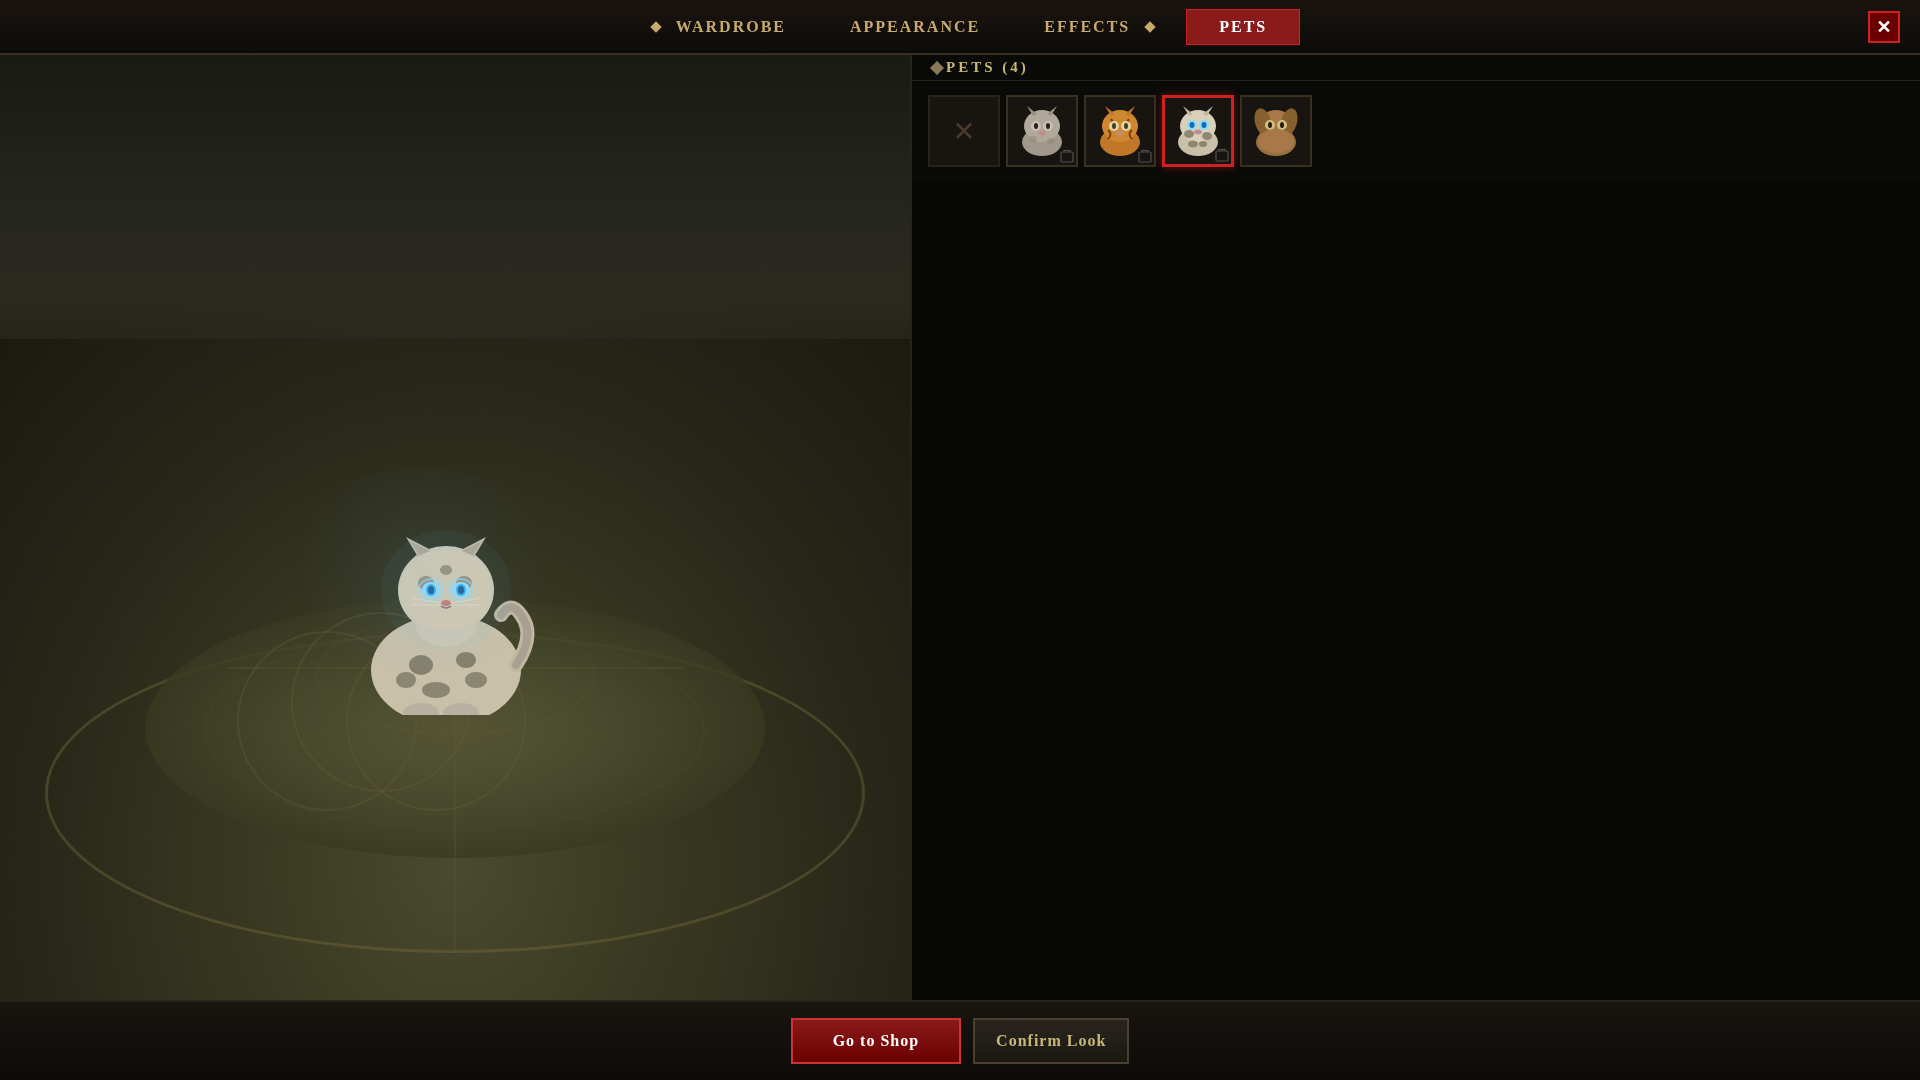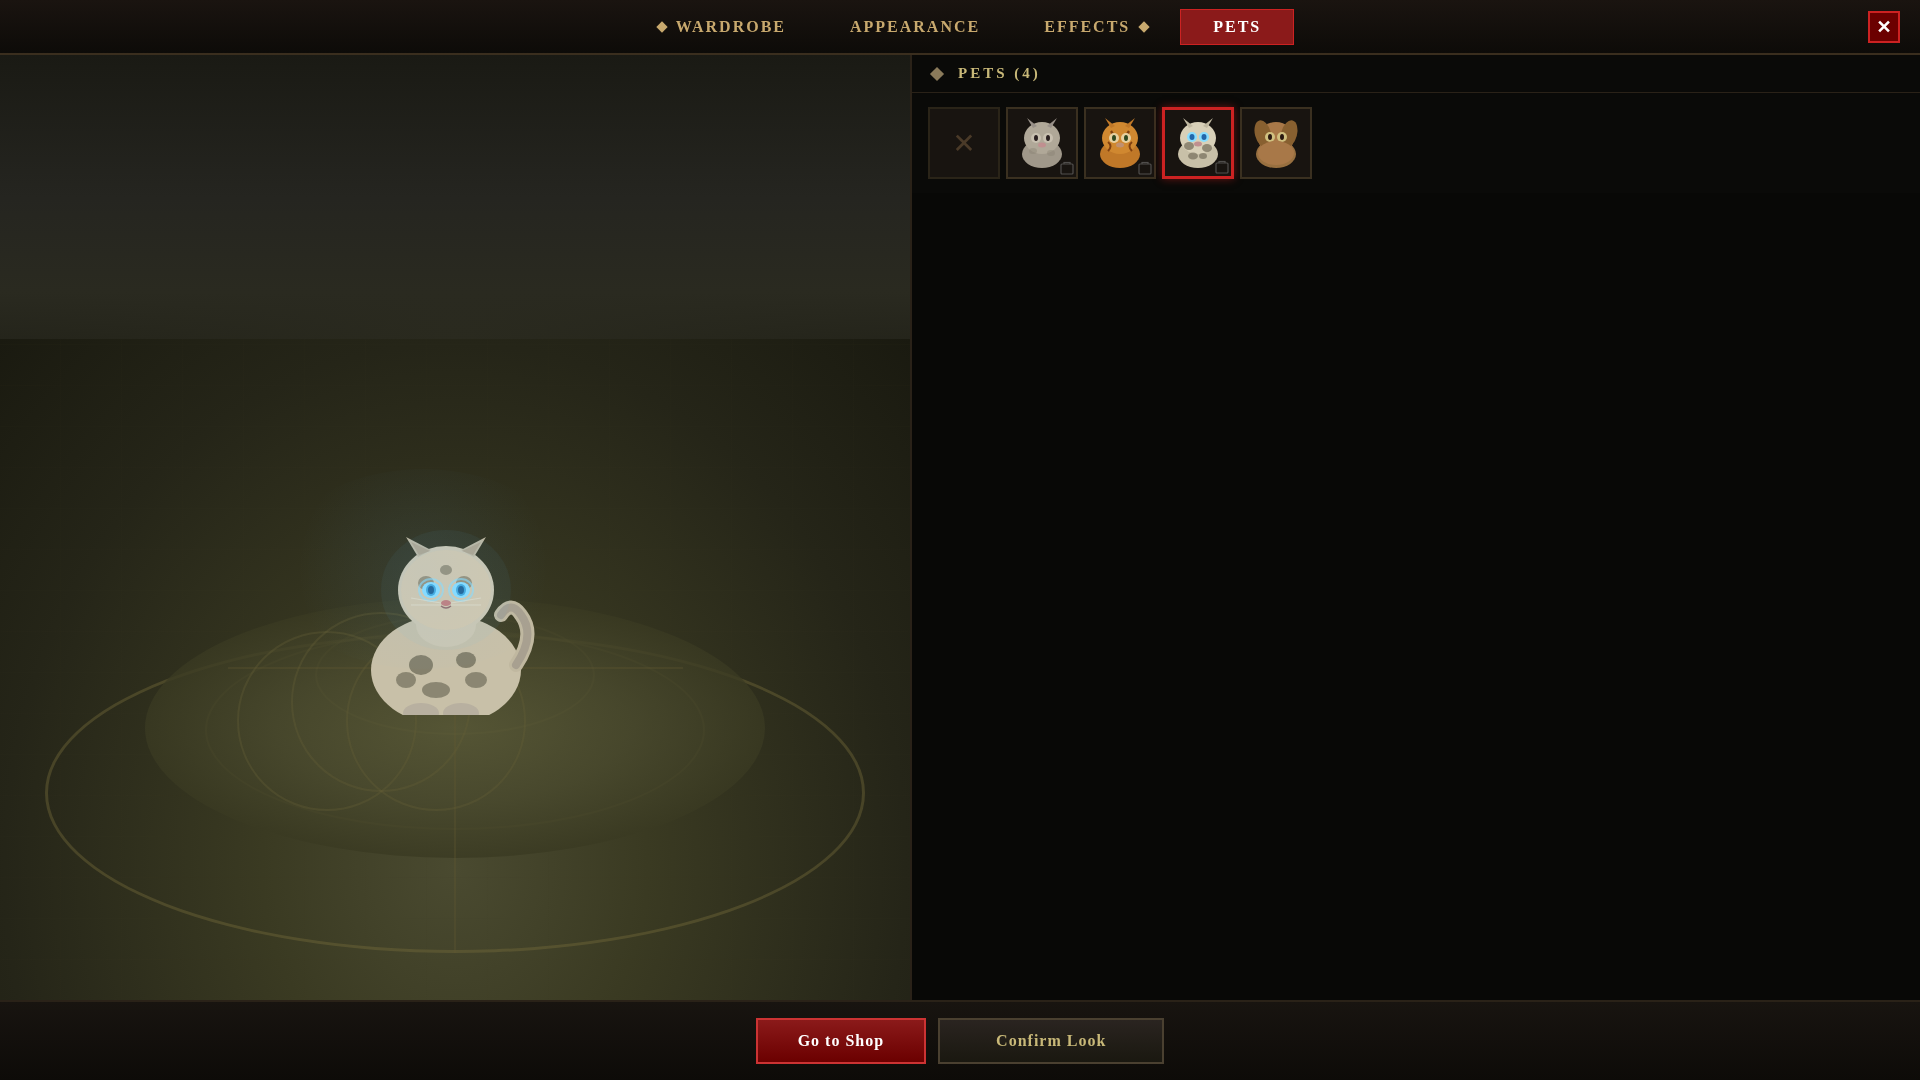--- a/index.html
+++ b/index.html
@@ -46,21 +46,21 @@
       font-weight: bold;
       letter-spacing: 2px;
       text-transform: uppercase;
       color: #c8a96e;
       cursor: pointer;
       position: relative;
       background: transparent;
       border: none;
       display: flex;
       align-items: center;
-      gap: 10px;
+      gap: 16px;
     }
 
     .nav-tab.active {
       background: #8b1a1a;
       color: #fff;
       border: 1px solid #cc2222;
       text-align: center;
     }
 
     .nav-tab .diamond {
@@ -235,25 +235,25 @@
     
     #right-panel {
       flex: 1;
       background: #0a0a08;
       border-left: 2px solid #2a2218;
       display: flex;
       flex-direction: column;
     }
 
     #pets-header {
-      padding: 10px 20px;
+      padding: 4px 20px;
       border-bottom: 1px solid #2a2218;
       display: flex;
       align-items: center;
-      gap: 16px;
+      gap: 4px;
     }
 
     .header-diamond {
       width: 10px;
       height: 10px;
       background: #8a7a5a;
       transform: rotate(45deg);
       display: inline-block;
     }
 
@@ -349,21 +349,21 @@
       font-size: 16px;
       font-weight: bold;
       letter-spacing: 1px;
       cursor: pointer;
       text-transform: none;
       font-family: inherit;
       min-width: 150px;
     }
 
     .btn-confirm {
-      padding: 12px 56px;
+      padding: 12px 21px;
       background: linear-gradient(to bottom, #2a2420, #1a1810);
       border: 2px solid #4a4030;
       color: #c8b878;
       font-size: 16px;
       font-weight: bold;
       letter-spacing: 1px;
       cursor: pointer;
       text-transform: none;
       font-family: inherit;
       min-width: 150px;

